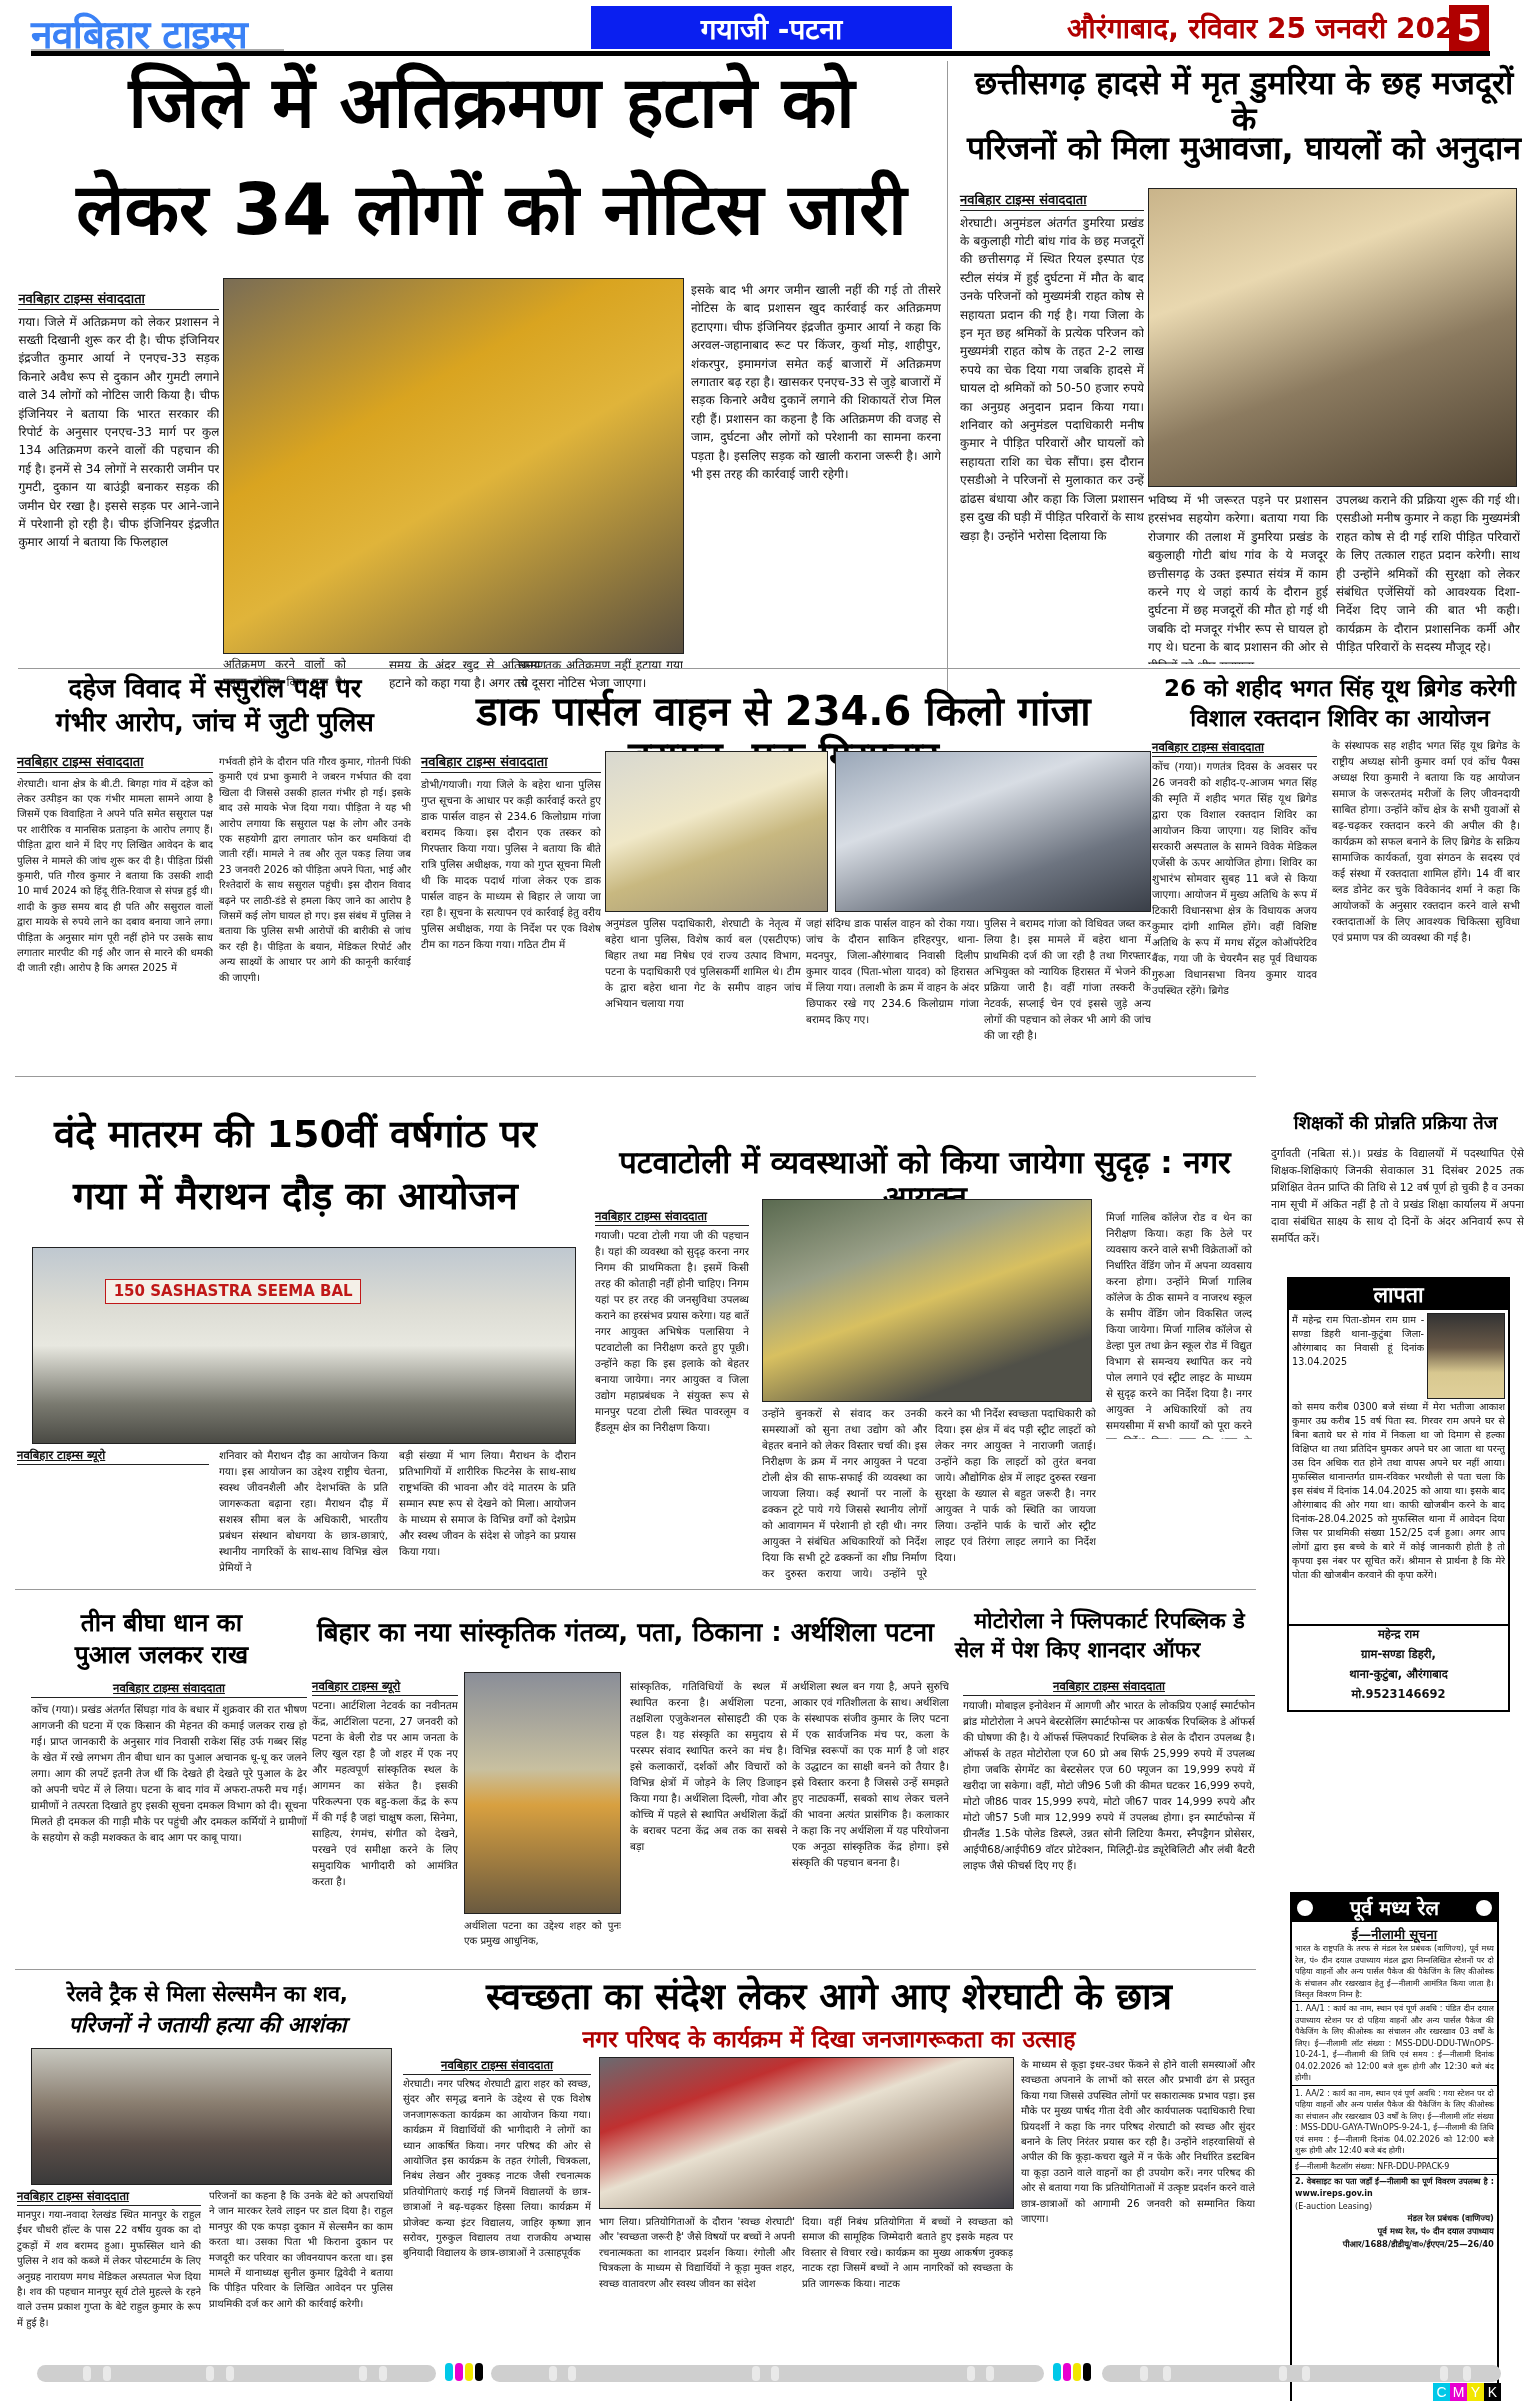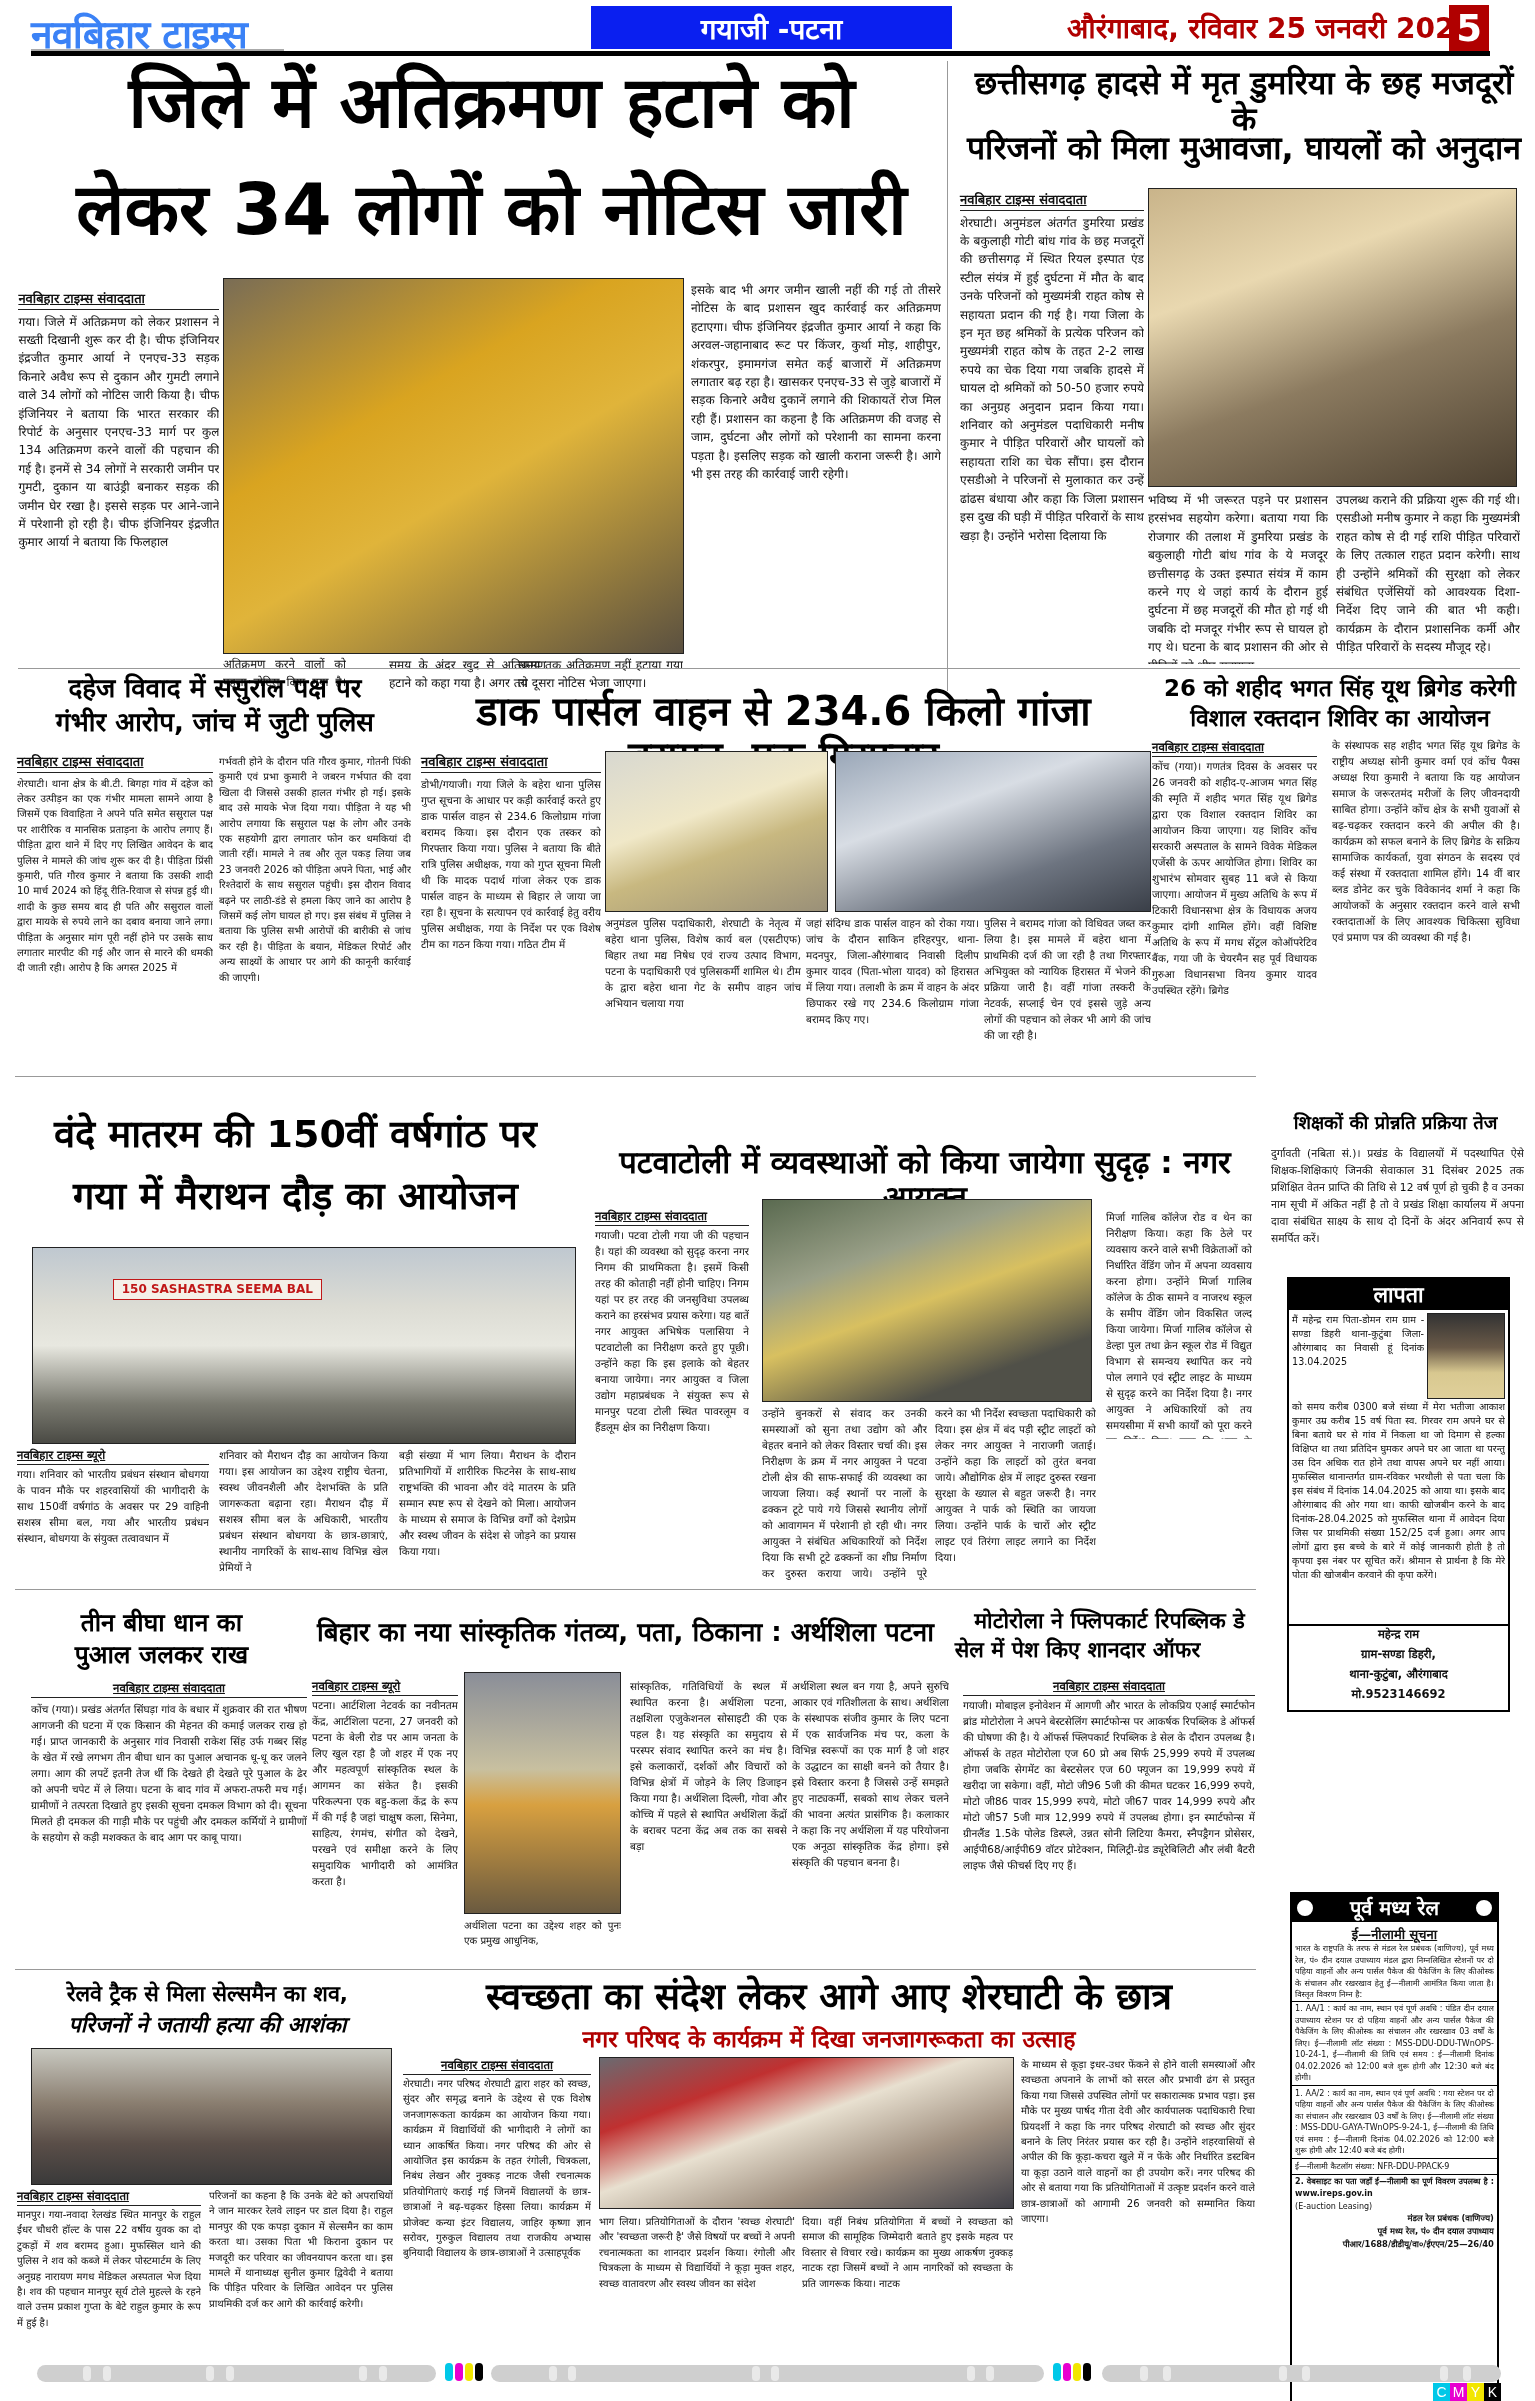--- a/index.html
+++ b/index.html
@@ -88,25 +88,24 @@
 <div class="abs" style="left:1152px;top:739px;width:165px;">
   <span class="byline" style="font-size:11.5px;">नवबिहार टाइम्स संवाददाता</span>
   <div class="body" style="margin-top:1.5px;font-size:10.4px;line-height:16px;height:322px;overflow:hidden;">कोंच (गया)। गणतंत्र दिवस के अवसर पर 26 जनवरी को शहीद-ए-आजम भगत सिंह की स्मृति में शहीद भगत सिंह यूथ ब्रिगेड द्वारा एक विशाल रक्तदान शिविर का आयोजन किया जाएगा। यह शिविर कोंच सरकारी अस्पताल के सामने विवेक मेडिकल एजेंसी के ऊपर आयोजित होगा। शिविर का शुभारंभ सोमवार सुबह 11 बजे से किया जाएगा। आयोजन में मुख्य अतिथि के रूप में टिकारी विधानसभा क्षेत्र के विधायक अजय कुमार दांगी शामिल होंगे। वहीं विशिष्ट अतिथि के रूप में मगध सेंट्रल कोऑपरेटिव बैंक, गया जी के चेयरमैन सह पूर्व विधायक गुरुआ विधानसभा विनय कुमार यादव उपस्थित रहेंगे। ब्रिगेड</div>
 </div>
 <div class="abs body" style="left:1332px;top:737px;width:188px;height:338px;overflow:hidden;font-size:10.4px;line-height:16px;">के संस्थापक सह शहीद भगत सिंह यूथ ब्रिगेड के राष्ट्रीय अध्यक्ष सोनी कुमार वर्मा एवं कोंच पैक्स अध्यक्ष रिया कुमारी ने बताया कि यह आयोजन समाज के जरूरतमंद मरीजों के लिए जीवनदायी साबित होगा। उन्होंने कोंच क्षेत्र के सभी युवाओं से बढ़-चढ़कर रक्तदान करने की अपील की है। कार्यक्रम को सफल बनाने के लिए ब्रिगेड के सक्रिय सामाजिक कार्यकर्ता, युवा संगठन के सदस्य एवं कई संस्था में रक्तदाता शामिल होंगे। 14 वीं बार ब्लड डोनेट कर चुके विवेकानंद शर्मा ने कहा कि आयोजकों के अनुसार रक्तदान करने वाले सभी रक्तदाताओं के लिए आवश्यक चिकित्सा सुविधा एवं प्रमाण पत्र की व्यवस्था की गई है।</div>
 <div class="abs rule-h" style="left:15.4px;top:1076px;width:1241px;height:0.8px;background:#999;"></div>
 
 <div class="abs hl" style="left:15.4px;top:1113px;width:560px;font-size:38px;">वंदे मातरम की 150वीं वर्षगांठ पर</div>
 <div class="abs hl" style="left:15.4px;top:1175px;width:560px;font-size:38px;">गया में मैराथन दौड़ का आयोजन</div>
 <div class="abs photo" style="left:32px;top:1247px;width:544px;height:197px;background:linear-gradient(180deg,#bfc8d0 0%,#dcdcd4 30%,#e8e8e0 50%,#7a7a70 80%,#4a4a44 100%);">
-  <div style="position:absolute;left:80px;top:31px;background:#f4f0e8;color:#c01818;font-size:12px;font-weight:bold;padding:2.3px 7.7px;border:0.8px solid #c01818;">150 SASHASTRA SEEMA BAL</div>
+  <div style="position:absolute;left:72px;top:31px;background:#f4f0e8;color:#c01818;font-size:15px;font-weight:bold;padding:2.3px 7.7px;border:0.8px solid #c01818;">150 SASHASTRA SEEMA BAL</div>
 </div>
 <div class="abs" style="left:17px;top:1447px;width:192px;">
   <span class="byline" style="font-size:11.5px;">नवबिहार टाइम्स ब्यूरो</span>
-  <div class="body" style="margin-top:1.5px;font-size:10.4px;line-height:16px;height:131px;overflow:hidden;">गया। शनिवार को भारतीय प्रबंधन संस्थान बोधगया के पावन मौके पर शहरवासियों की भागीदारी के साथ 150वीं वर्षगांठ के अवसर पर 29 वाहिनी सशस्त्र सीमा बल, गया और भारतीय प्रबंधन संस्थान, बोधगया के संयुक्त तत्वावधान में</div>
 </div>
 <div class="abs body" style="left:219px;top:1447px;width:169px;height:134px;overflow:hidden;font-size:10.4px;line-height:16px;">शनिवार को मैराथन दौड़ का आयोजन किया गया। इस आयोजन का उद्देश्य राष्ट्रीय चेतना, स्वस्थ जीवनशैली और देशभक्ति के प्रति जागरूकता बढ़ाना रहा। मैराथन दौड़ में सशस्त्र सीमा बल के अधिकारी, भारतीय प्रबंधन संस्थान बोधगया के छात्र-छात्राएं, स्थानीय नागरिकों के साथ-साथ विभिन्न खेल प्रेमियों ने</div>
 <div class="abs body" style="left:399px;top:1447px;width:177px;height:134px;overflow:hidden;font-size:10.4px;line-height:16px;">बड़ी संख्या में भाग लिया। मैराथन के दौरान प्रतिभागियों में शारीरिक फिटनेस के साथ-साथ राष्ट्रभक्ति की भावना और वंदे मातरम के प्रति सम्मान स्पष्ट रूप से देखने को मिला। आयोजन के माध्यम से समाज के विभिन्न वर्गों को देशप्रेम और स्वस्थ जीवन के संदेश से जोड़ने का प्रयास किया गया।</div>
 
 <div class="abs hl" style="left:591px;top:1145px;width:668px;font-size:31px;">पटवाटोली में व्यवस्थाओं को किया जायेगा सुदृढ़ : नगर आयुक्त</div>
 <div class="abs" style="left:595px;top:1208px;width:154px;">
   <span class="byline" style="font-size:11.5px;">नवबिहार टाइम्स संवाददाता</span>
   <div class="body" style="margin-top:1.5px;font-size:10.4px;line-height:16px;height:253px;overflow:hidden;">गयाजी। पटवा टोली गया जी की पहचान है। यहां की व्यवस्था को सुदृढ़ करना नगर निगम की प्राथमिकता है। इसमें किसी तरह की कोताही नहीं होनी चाहिए। निगम यहां पर हर तरह की जनसुविधा उपलब्ध कराने का हरसंभव प्रयास करेगा। यह बातें नगर आयुक्त अभिषेक पलासिया ने पटवाटोली का निरीक्षण करते हुए पूछी। उन्होंने कहा कि इस इलाके को बेहतर बनाया जायेगा। नगर आयुक्त व जिला उद्योग महाप्रबंधक ने संयुक्त रूप से मानपुर पटवा टोली स्थित पावरलूम व हैंडलूम क्षेत्र का निरीक्षण किया।</div>
 </div>
 <div class="abs photo" style="left:762px;top:1199px;width:330px;height:203px;background:linear-gradient(160deg,#5a6a50 0%,#9aa088 30%,#d8c060 50%,#505048 80%);"></div>

